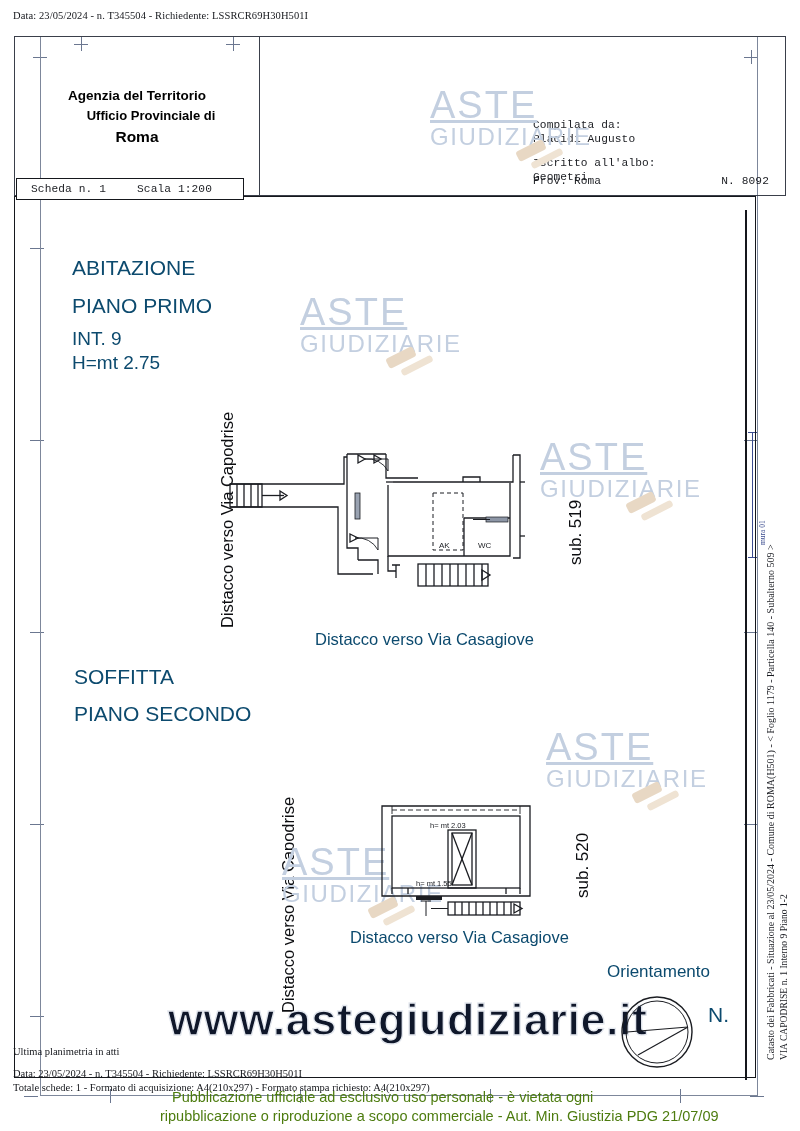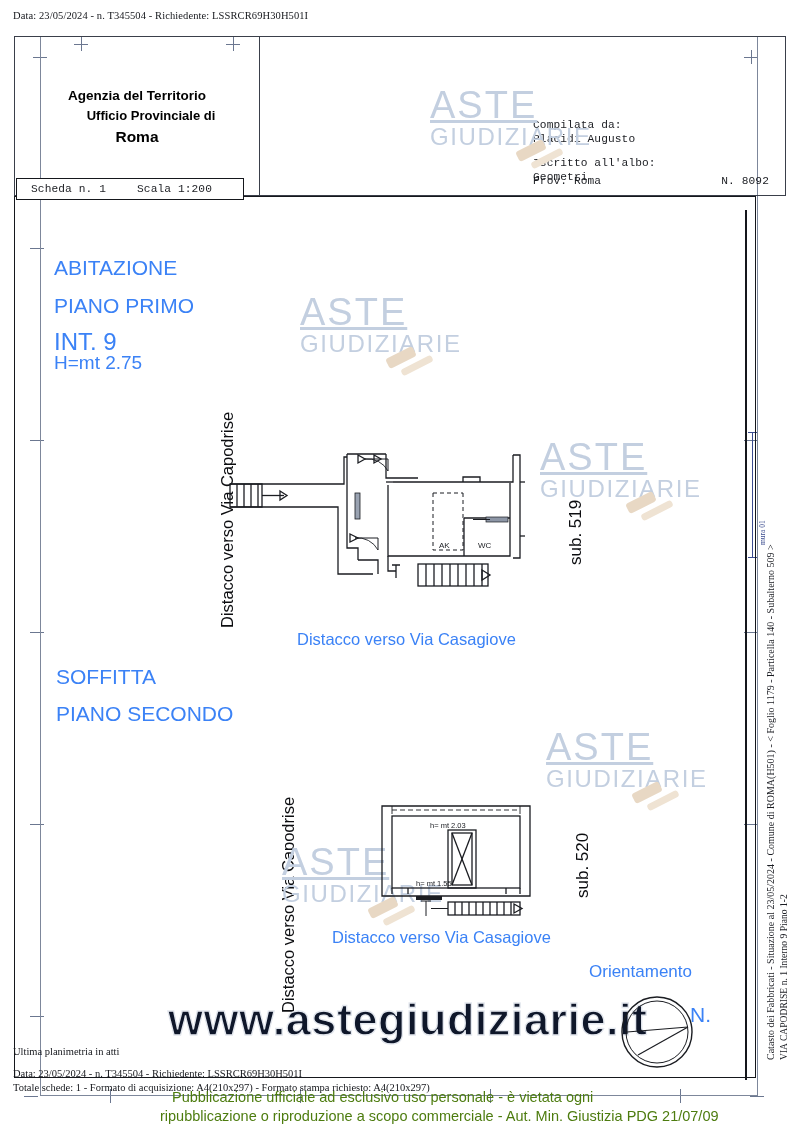--- a/index.html
+++ b/index.html
@@ -117,25 +117,25 @@
   .drawbox {
     position: absolute;
     left: 14px; top: 196px;
     width: 742px; height: 882px;
     border: 1.5px solid #15171c;
     background: transparent;
     z-index: 2;
   }
 
   
-  .big-txt { position: absolute; font-size: 21px; color: #3b82f6; white-space: nowrap; }
+  .big-txt { position: absolute; font-size: 21px; color: #0c4a6e; white-space: nowrap; margin-left: 18px; }
 
   .lab-abitazione { left: 54px; top: 256px; }
   .lab-pianoprimo { left: 54px; top: 294px; }
-  .lab-int9       { left: 54px; top: 328px; font-size: 24px; }
+  .lab-int9       { left: 54px; top: 328px; font-size: 19px; }
   .lab-hmt        { left: 54px; top: 352px; font-size: 19px; }
   .lab-soffitta   { left: 56px; top: 665px; }
   .lab-pianosec   { left: 56px; top: 702px; }
 
   .lab-casagiove1 { left: 297px; top: 630px; font-size: 16.5px; }
   .lab-casagiove2 { left: 332px; top: 928px; font-size: 16.5px; }
   .lab-orient     { left: 589px; top: 962px; font-size: 17px; }
   .lab-north      { left: 690px; top: 1003px; font-size: 21px; }
 
   .vert-txt {

